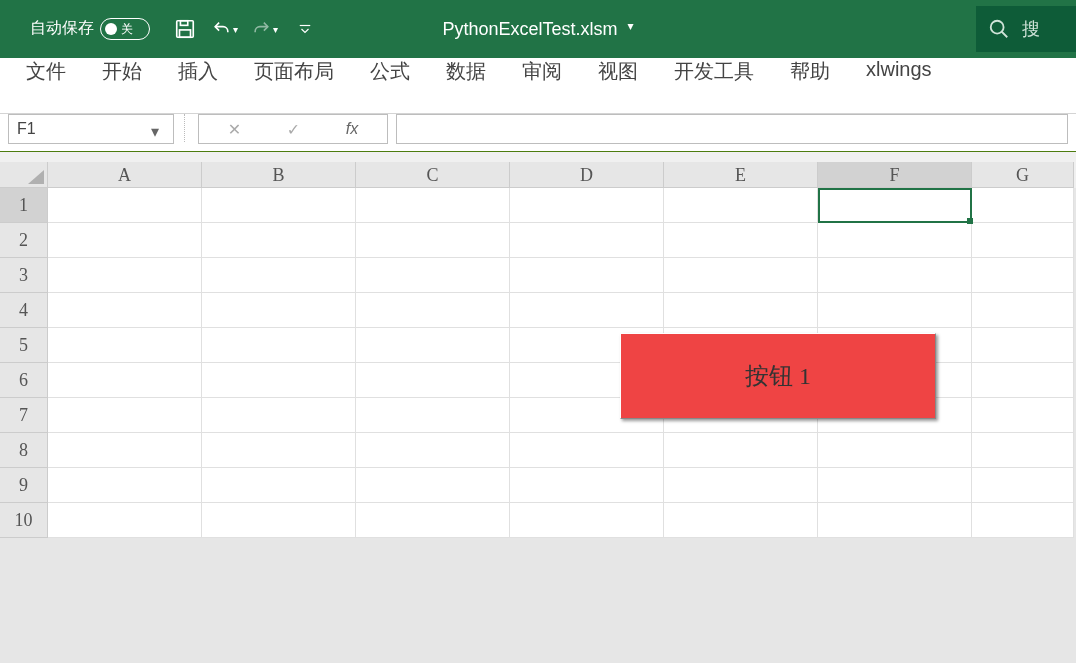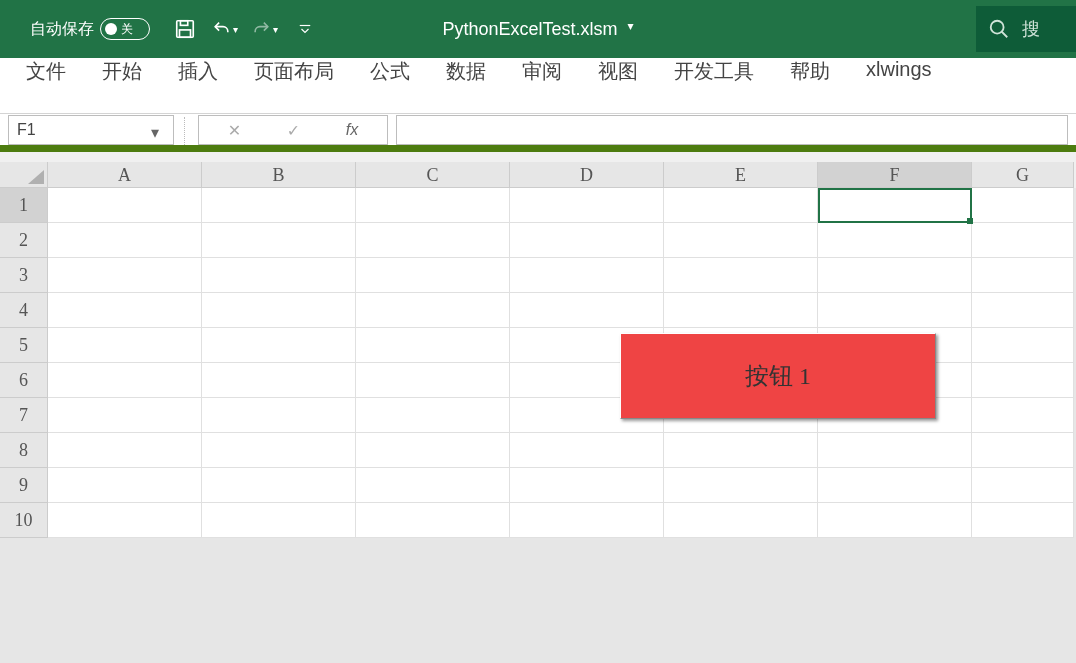--- a/index.html
+++ b/index.html
@@ -15,21 +15,20 @@
     .title-bar {
       background: #217346;
       height: 58px;
       display: flex;
       align-items: center;
       color: #fff;
       position: relative;
     }
     .autosave {
       display: flex;
-      align-items: center;
       margin-left: 30px;
       font-size: 16px;
       gap: 6px;
     }
     .toggle {
       width: 50px;
       height: 22px;
       border: 1.5px solid #fff;
       border-radius: 11px;
       display: flex;
@@ -81,23 +80,23 @@
       align-items: flex-start;
       gap: 36px;
       padding-left: 26px;
       font-size: 20px;
       color: #444;
     }
     .ribbon-tab { cursor: pointer; }
     .namebox-row {
       height: 38px;
       background: #fff;
-      border-bottom: 7px solid #4d7c0f;
-      display: flex;
-      align-items: flex-end;
+      border-bottom: 1px solid #4d7c0f;
+      display: flex;
+      align-items: flex-start;
       gap: 8px;
       padding: 0 8px;
     }
     .namebox {
       width: 166px;
       height: 30px;
       border: 1px solid #bdbdbd;
       display: flex;
       align-items: center;
       justify-content: space-between;

